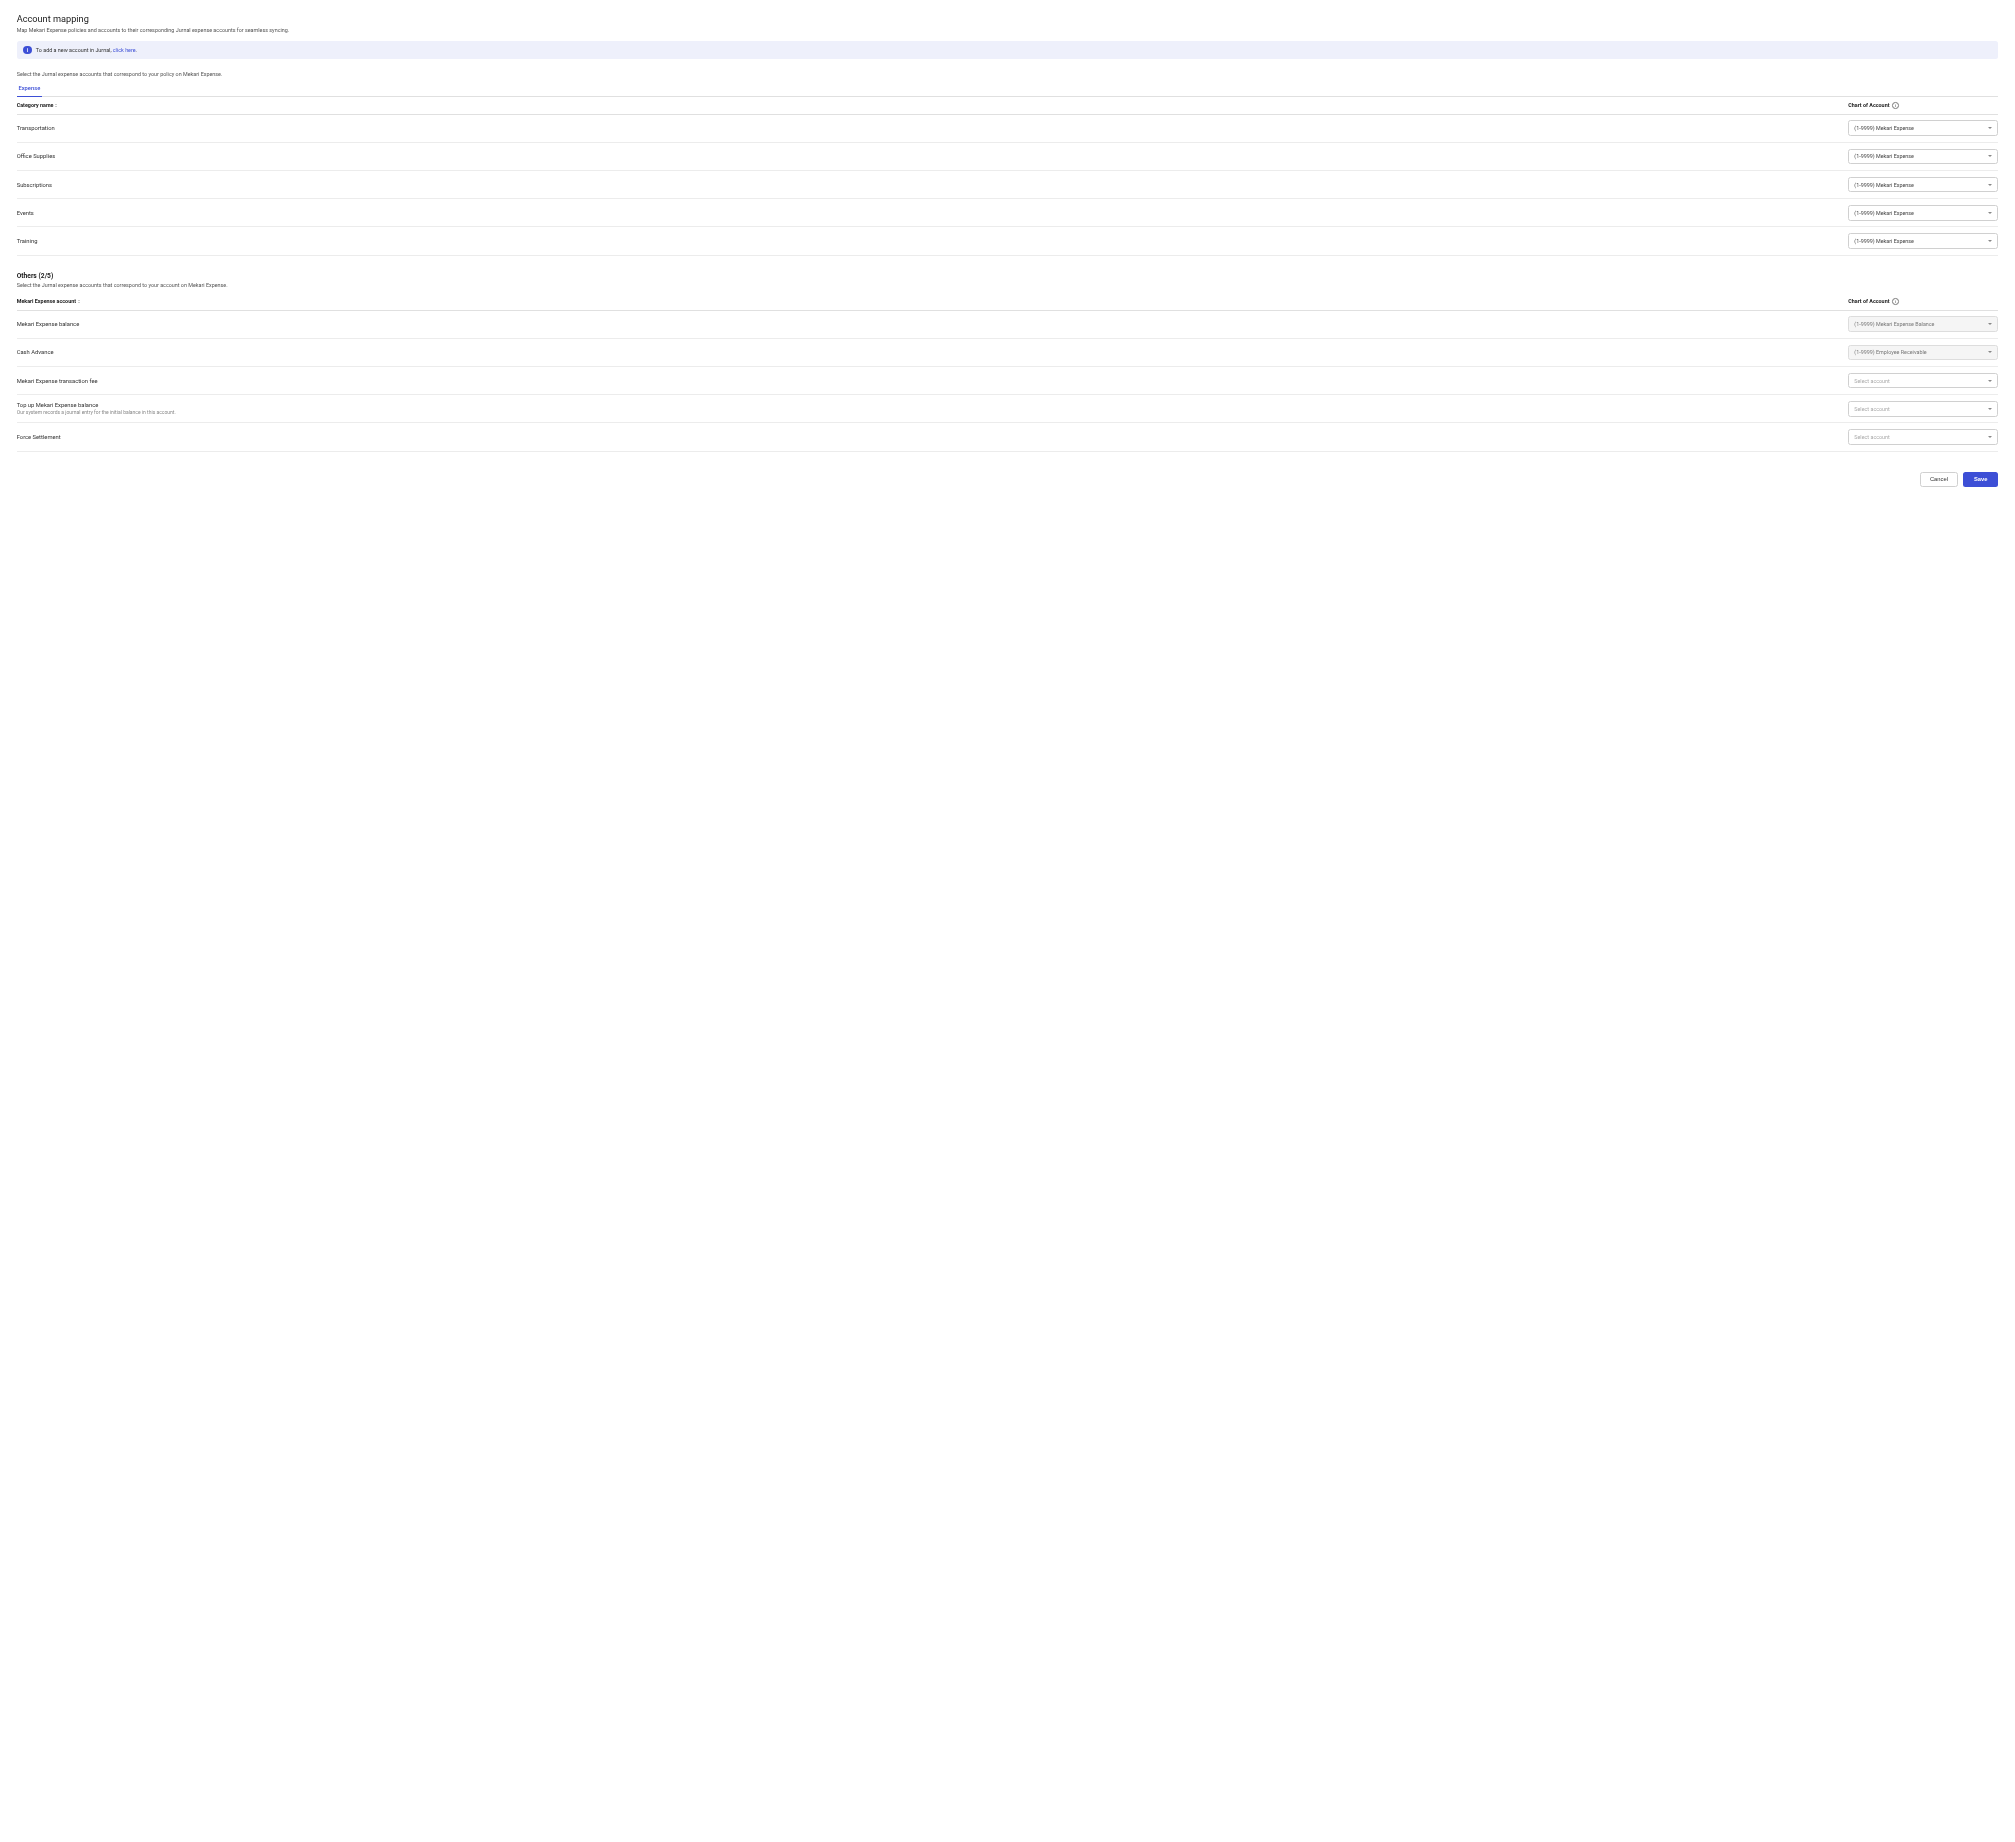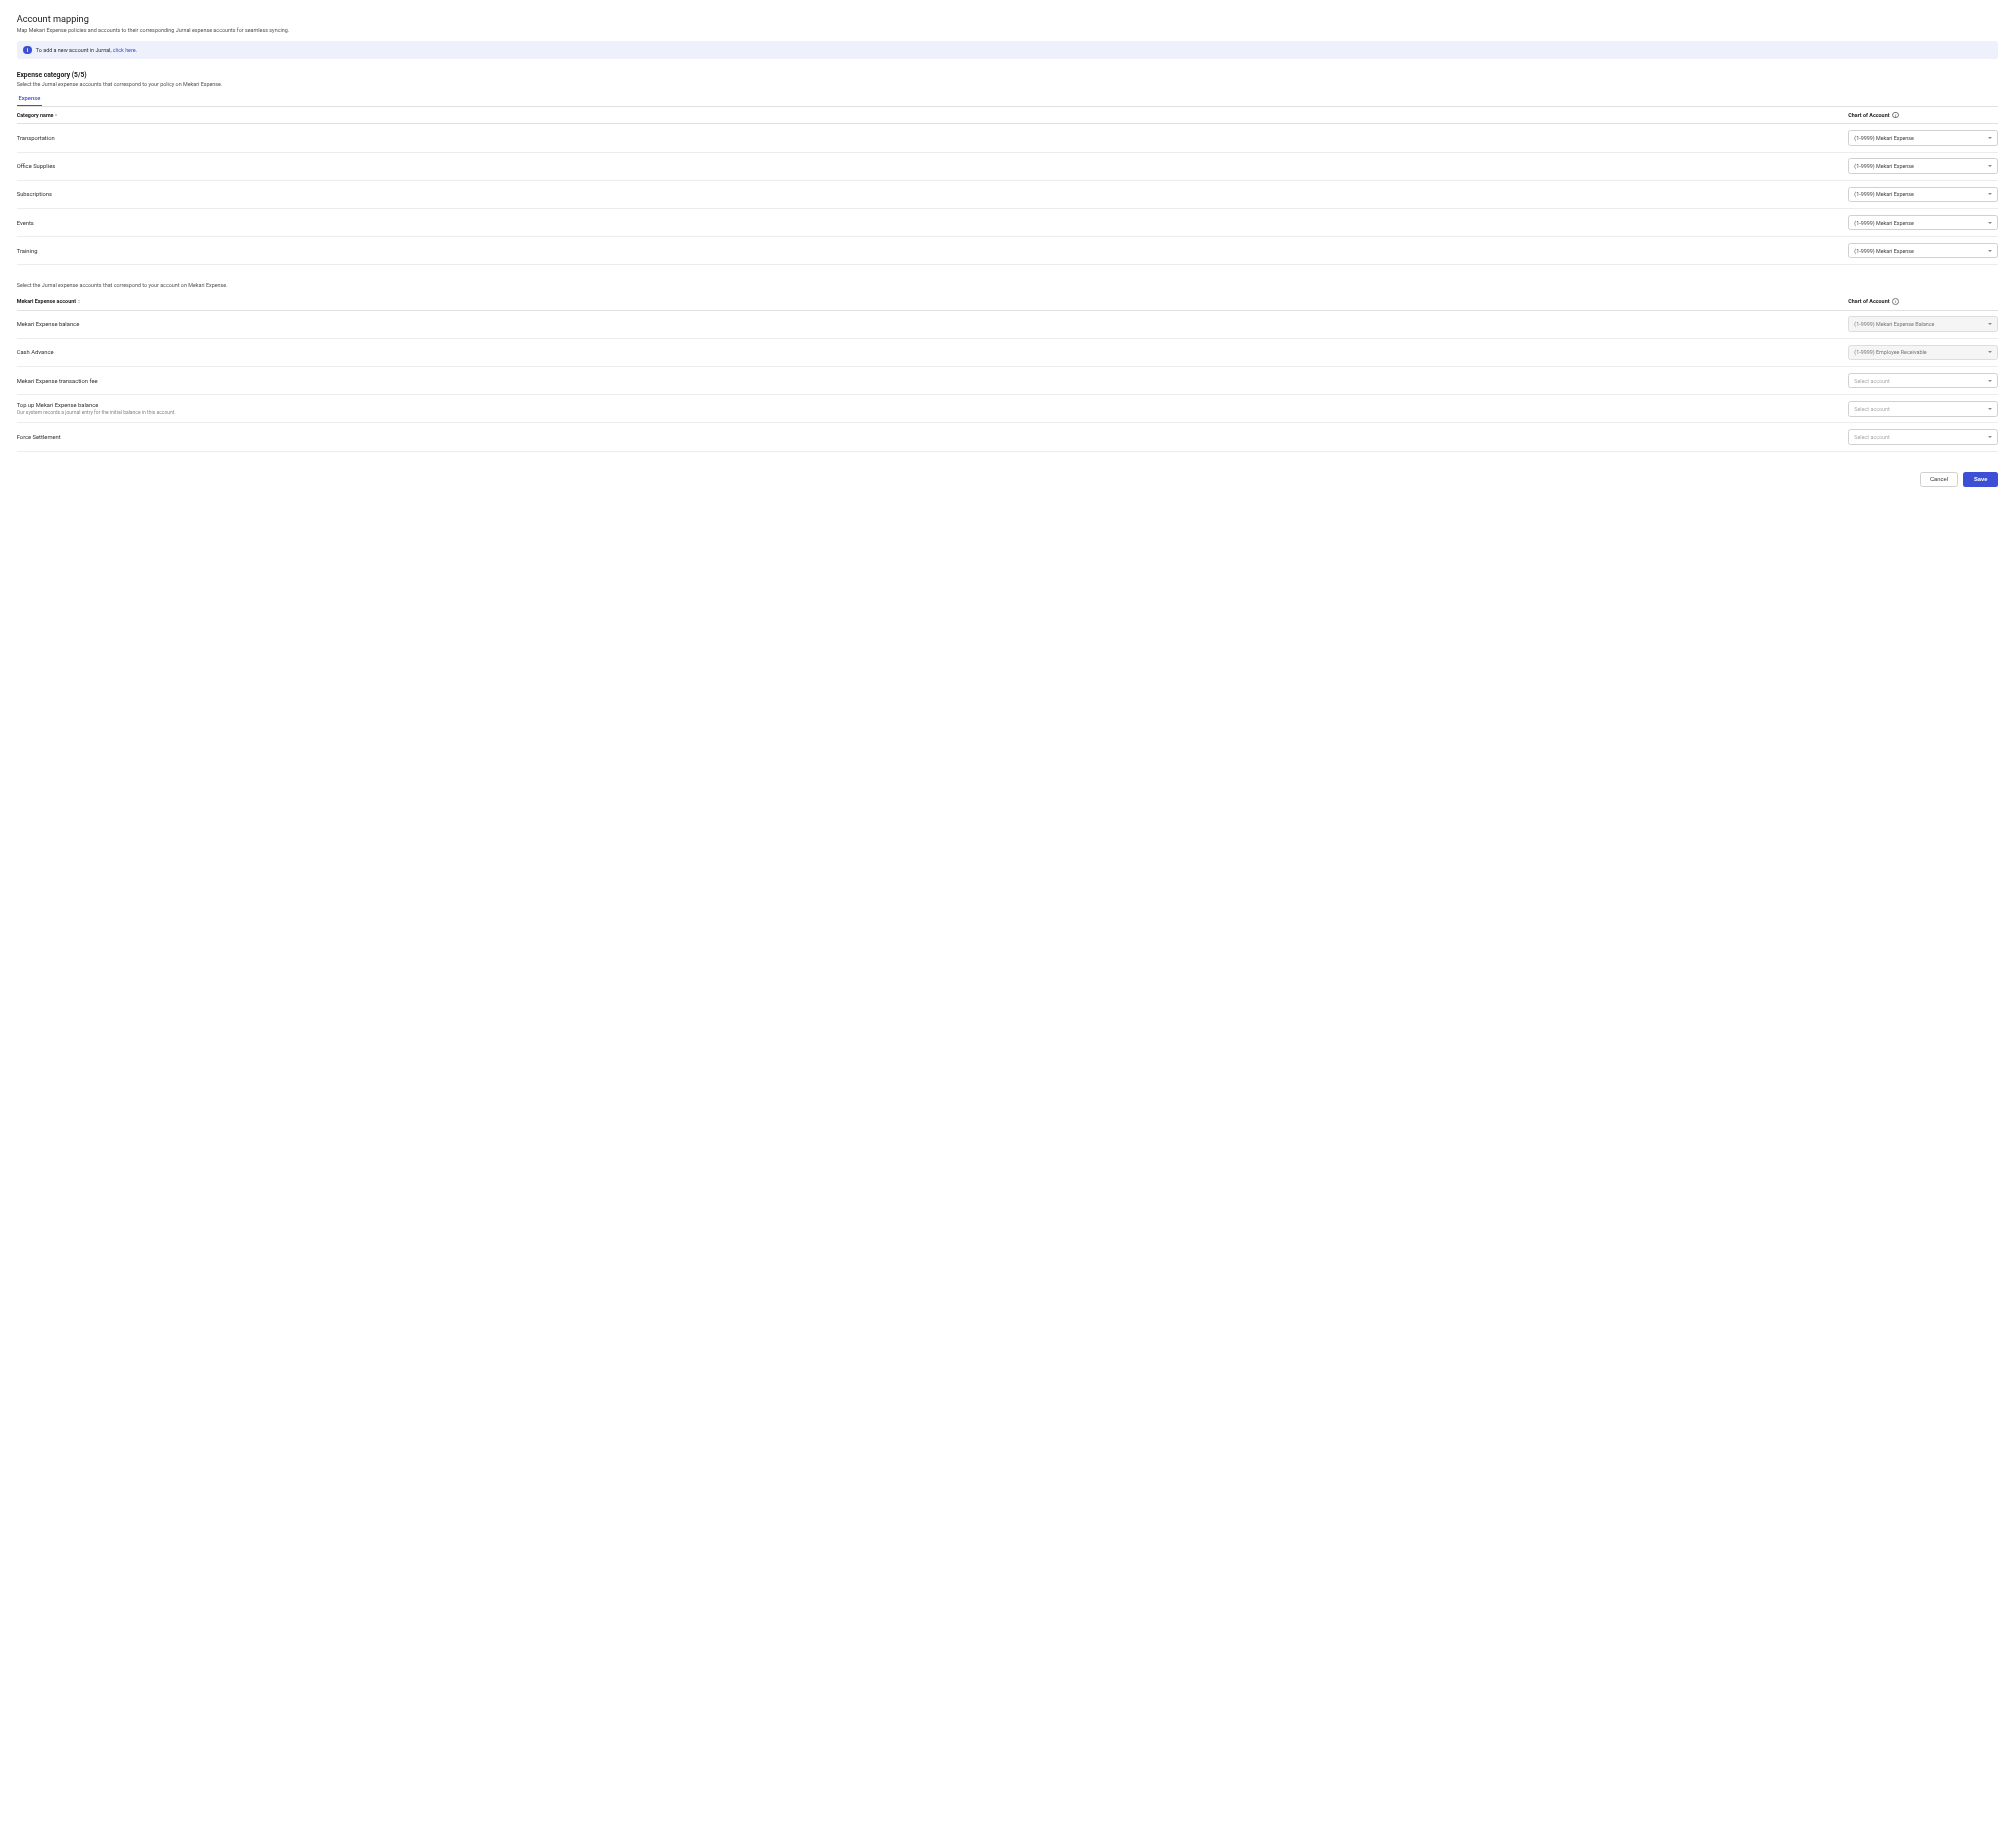--- a/index.html
+++ b/index.html
@@ -221,21 +221,20 @@
 
 <div class="info-banner">
   <div class="info-icon">i</div>
   <span class="info-banner-text">
     <span>To add a new account in Jurnal,</span>
     <a href="#">click here</a>.
   </span>
 </div>
 
 <div class="table-container">
-  <div class="section-title">Expense category (5/5)</div>
   <p class="section-subtitle">Select the Jurnal expense accounts that correspond to your policy on Mekari Expense.</p>
 
   <div class="tabs">
     <div class="tab">Expense</div>
   </div>
 
   <div class="table-header">
     <div class="col-name">
       <span>Category name</span>
       <div class="sort-icon">
@@ -282,20 +281,21 @@
       <div class="row-name">Training</div>
       <div class="select-dropdown">
         <span>(1-9999) Mekari Expense</span>
         <div class="chevron-down"></div>
       </div>
     </div>
     </div>
 </div>
 
 <div class="table-container section-gap">
+  <div class="section-title">Others (2/5)</div>
   <p class="section-subtitle">Select the Jurnal expense accounts that correspond to your account on Mekari Expense.</p>
 
   <div class="table-header">
     <div class="col-name">
       <span>Mekari Expense account</span>
       <div class="sort-icon">
         <span class="up"></span>
         <span class="down"></span>
       </div>
     </div>

